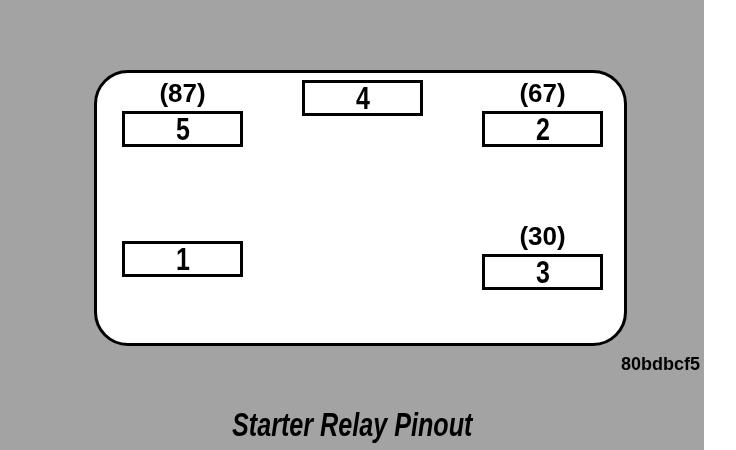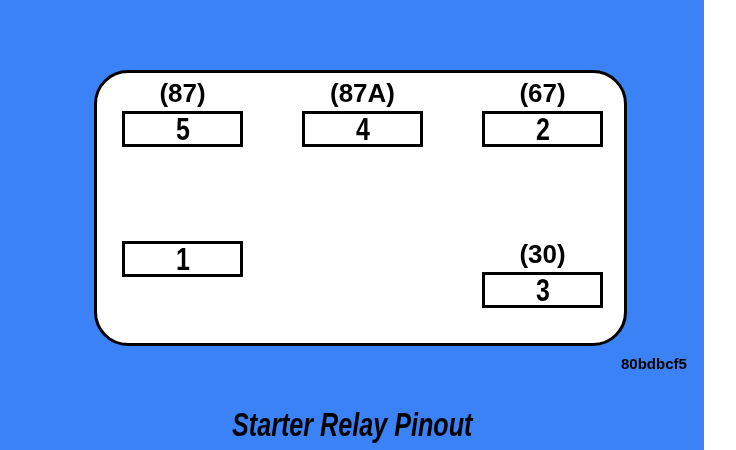--- a/index.html
+++ b/index.html
@@ -4,21 +4,21 @@
 <style>
   html, body {
     margin: 0;
     padding: 0;
     background: #ffffff;
   }
   .canvas {
     position: relative;
     width: 704px;
     height: 450px;
-    background: #3b82f6;
+    background: #a3a3a3;
     overflow: hidden;
     font-family: "Liberation Sans", sans-serif;
     color: #000000;
   }
   .relay-outline {
     position: absolute;
     left: 94px;
     top: 70px;
     width: 533px;
     height: 276px;
@@ -52,26 +52,26 @@
     font-size: 32px;
     font-weight: bold;
     line-height: 30px;
     transform: scaleX(0.78);
     transform-origin: center center;
   }
   .pos-87  { left: 122px; top: 80px; }
   .pos-87a { left: 302px; top: 80px; }
   .pos-85  { left: 482px; top: 80px; }
   .pos-86  { left: 122px; top: 241px; }
-  .pos-30  { left: 482px; top: 241px; }
+  .pos-30  { left: 482px; top: 223px; }
   .figure-code {
     position: absolute;
     left: 621px;
     top: 356px;
-    font-size: 15px;
+    font-size: 18px;
     font-weight: bold;
     line-height: 16px;
     white-space: nowrap;
   }
   .caption {
     position: absolute;
     left: 232px;
     top: 407px;
     font-size: 34px;
     font-weight: bold;
@@ -90,21 +90,20 @@
   <div class="relay-outline"></div>
 
   <div class="pin pos-87">
     <div class="pin-terminal">(87)</div>
     <div class="pin-box">
       <span class="pin-number">5</span>
     </div>
   </div>
 
   <div class="pin pos-87a">
-    <div class="pin-terminal">(87A)</div>
     <div class="pin-box">
       <span class="pin-number">4</span>
     </div>
   </div>
 
   <div class="pin pos-85">
     <div class="pin-terminal">(67)</div>
     <div class="pin-box">
       <span class="pin-number">2</span>
     </div>

